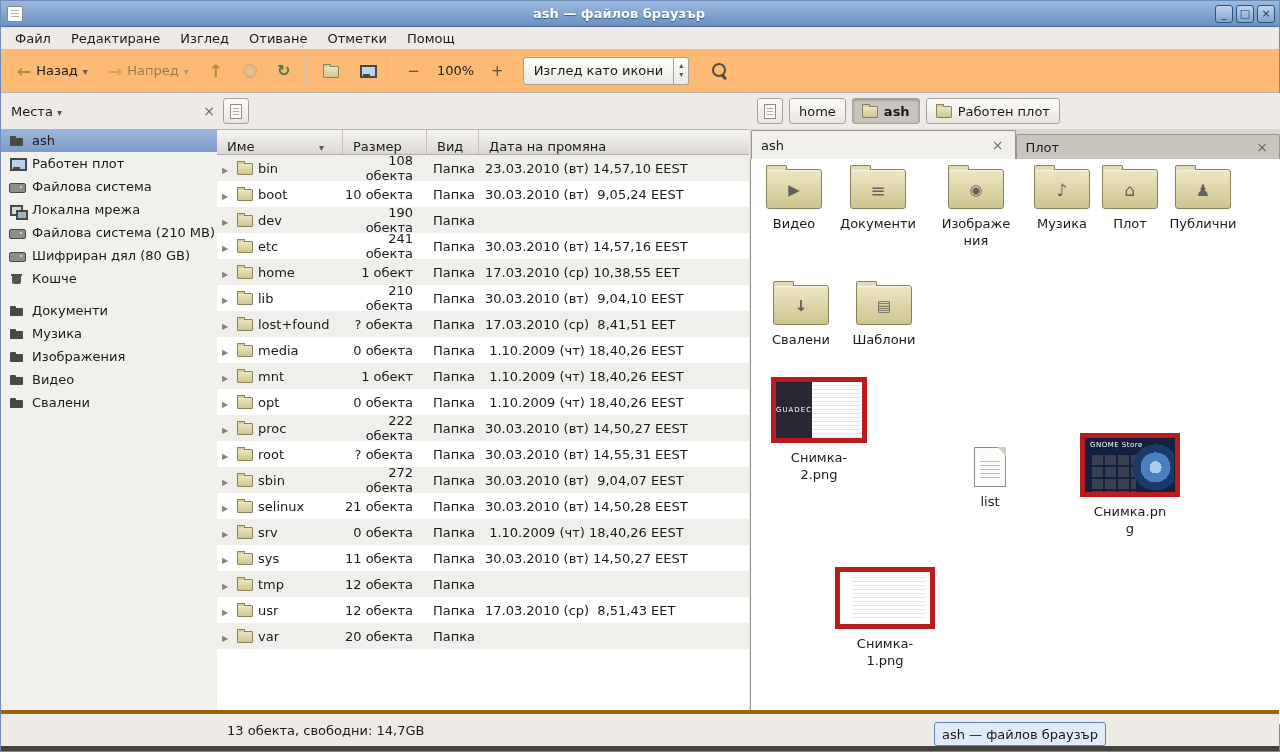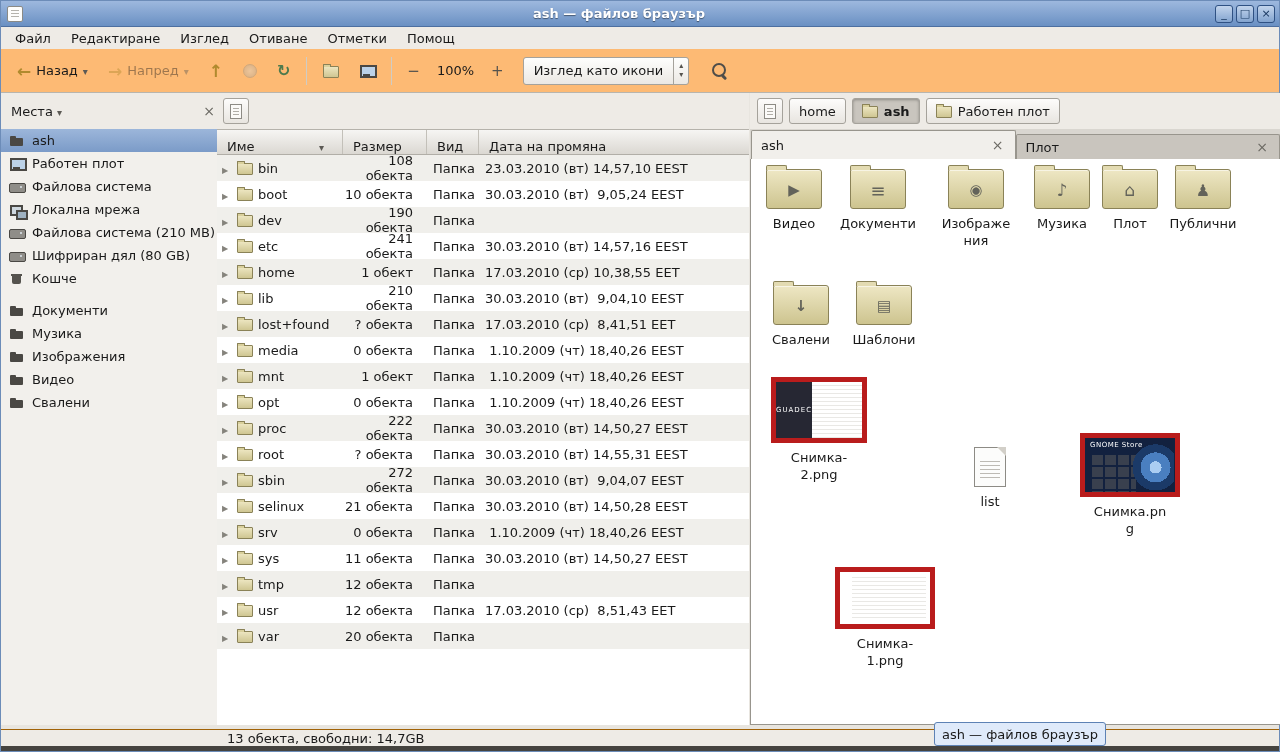--- a/index.html
+++ b/index.html
@@ -118,21 +118,21 @@
   .tb-toolbar{height:7px;background:#e6e3de;border-bottom:1px solid #cfccc6;flex:none}
   .tb-dark{flex:0 0 26px;background:#262733;color:#fff;font-size:7px;display:flex;align-items:center;justify-content:center;letter-spacing:1px}
   .tb-body{flex:1;background:repeating-linear-gradient(#fff 0 3px,#e9e8e5 3px 4px)}
   .tb-sel{height:4px;background:#a8c0e0;margin:3px 4px 0 4px;flex:none}
   .store{position:relative;background:#12213f}
   .store-text{position:absolute;top:3px;left:5px;color:#fff;font-size:7px;letter-spacing:.5px}
   .store-grid{position:absolute;left:5px;top:15px;width:46px;height:40px;background-color:#39404e;background-image:repeating-linear-gradient(#12213f 0 2px,transparent 2px 12px),repeating-linear-gradient(90deg,#12213f 0 2px,transparent 2px 13px)}
   .store-swirl{position:absolute;right:1px;top:6px;width:44px;height:52px;background:radial-gradient(circle at 58% 45%,#aacdf2 0 6px,#4a7fc0 6px 15px,#1b3a68 15px 23px,transparent 23px)}
 
   
-  .statusbar{position:absolute;left:0;right:0;bottom:5px;height:17px;background:#eeebe6;border-top:1px solid #a16207;display:flex;align-items:center}
+  .statusbar{position:absolute;left:0;right:0;bottom:5px;height:36px;background:#eeebe6;border-top:4px solid #a16207;display:flex;align-items:center}
   .status-text{margin-left:226px}
   .screen-edge{position:absolute;left:0;right:0;bottom:0;height:5px;background:#45433f}
   .task-btn{position:absolute;left:933px;bottom:5px;width:172px;height:24px;background:#dfeafa;border:1px solid #5d82b5;border-radius:3px;display:flex;align-items:center;justify-content:center;z-index:5}
 </style>
 </head>
 <body>
 
 <div class="app">
 
   <div class="titlebar">

